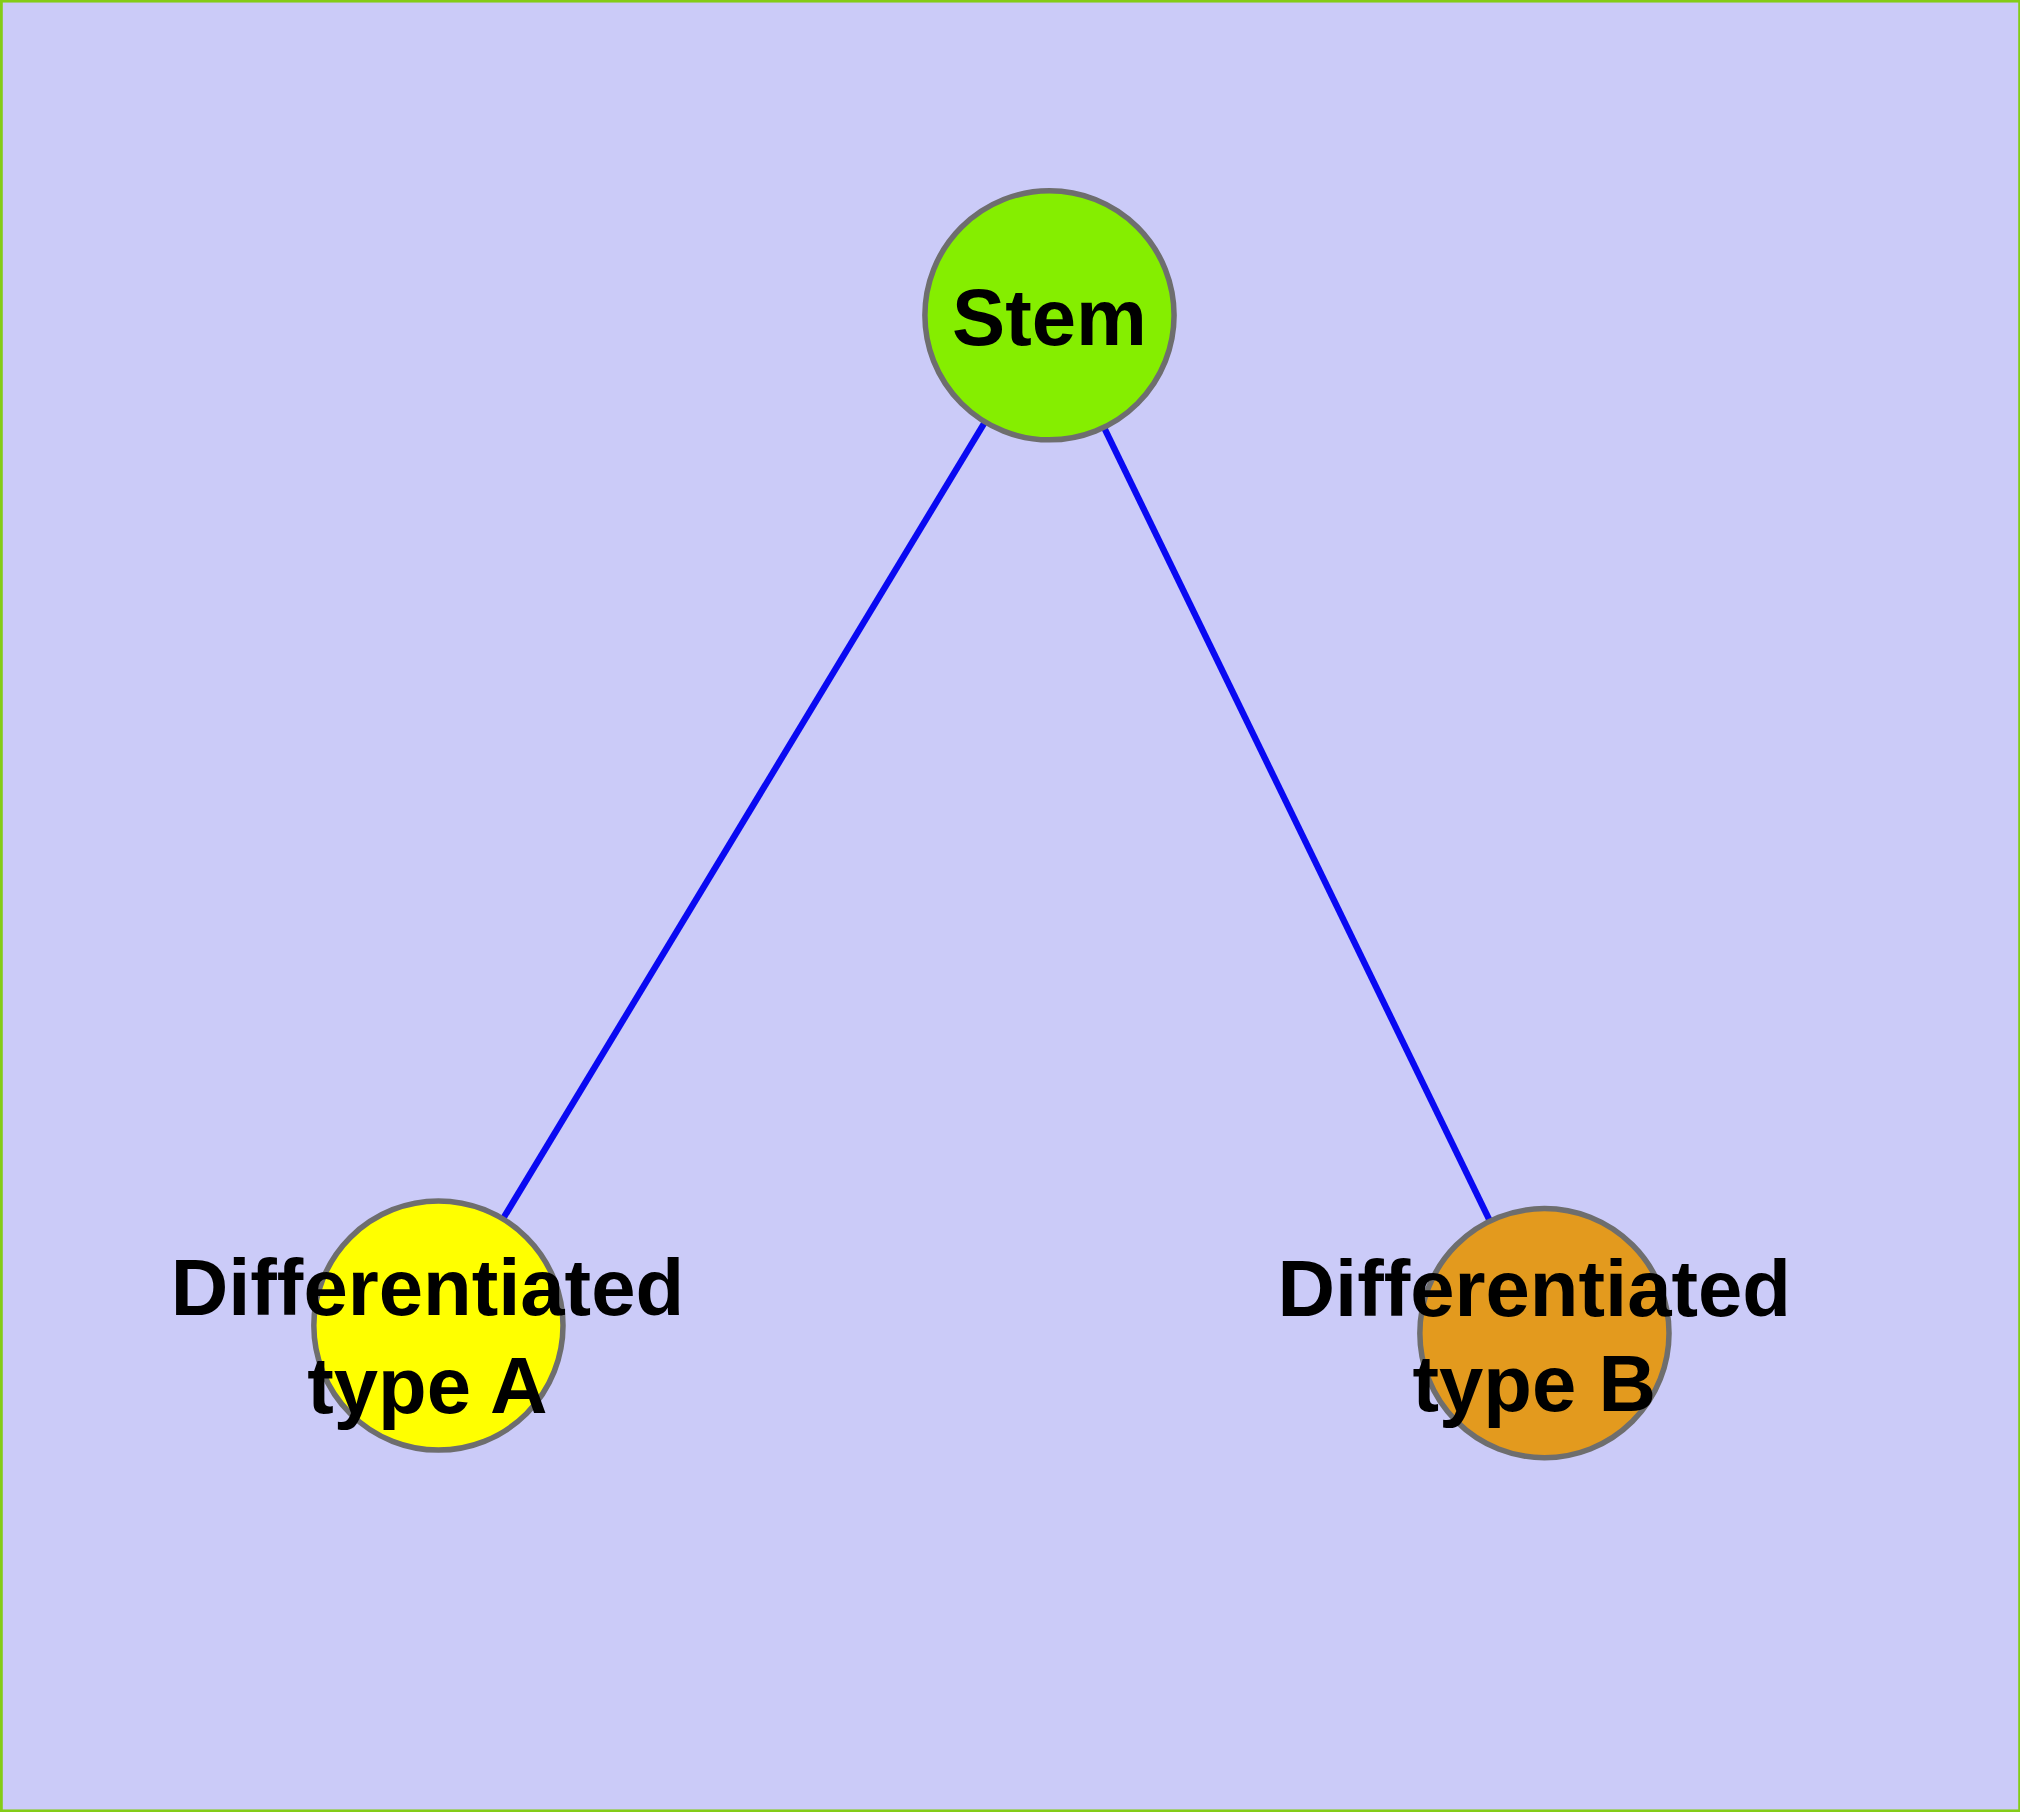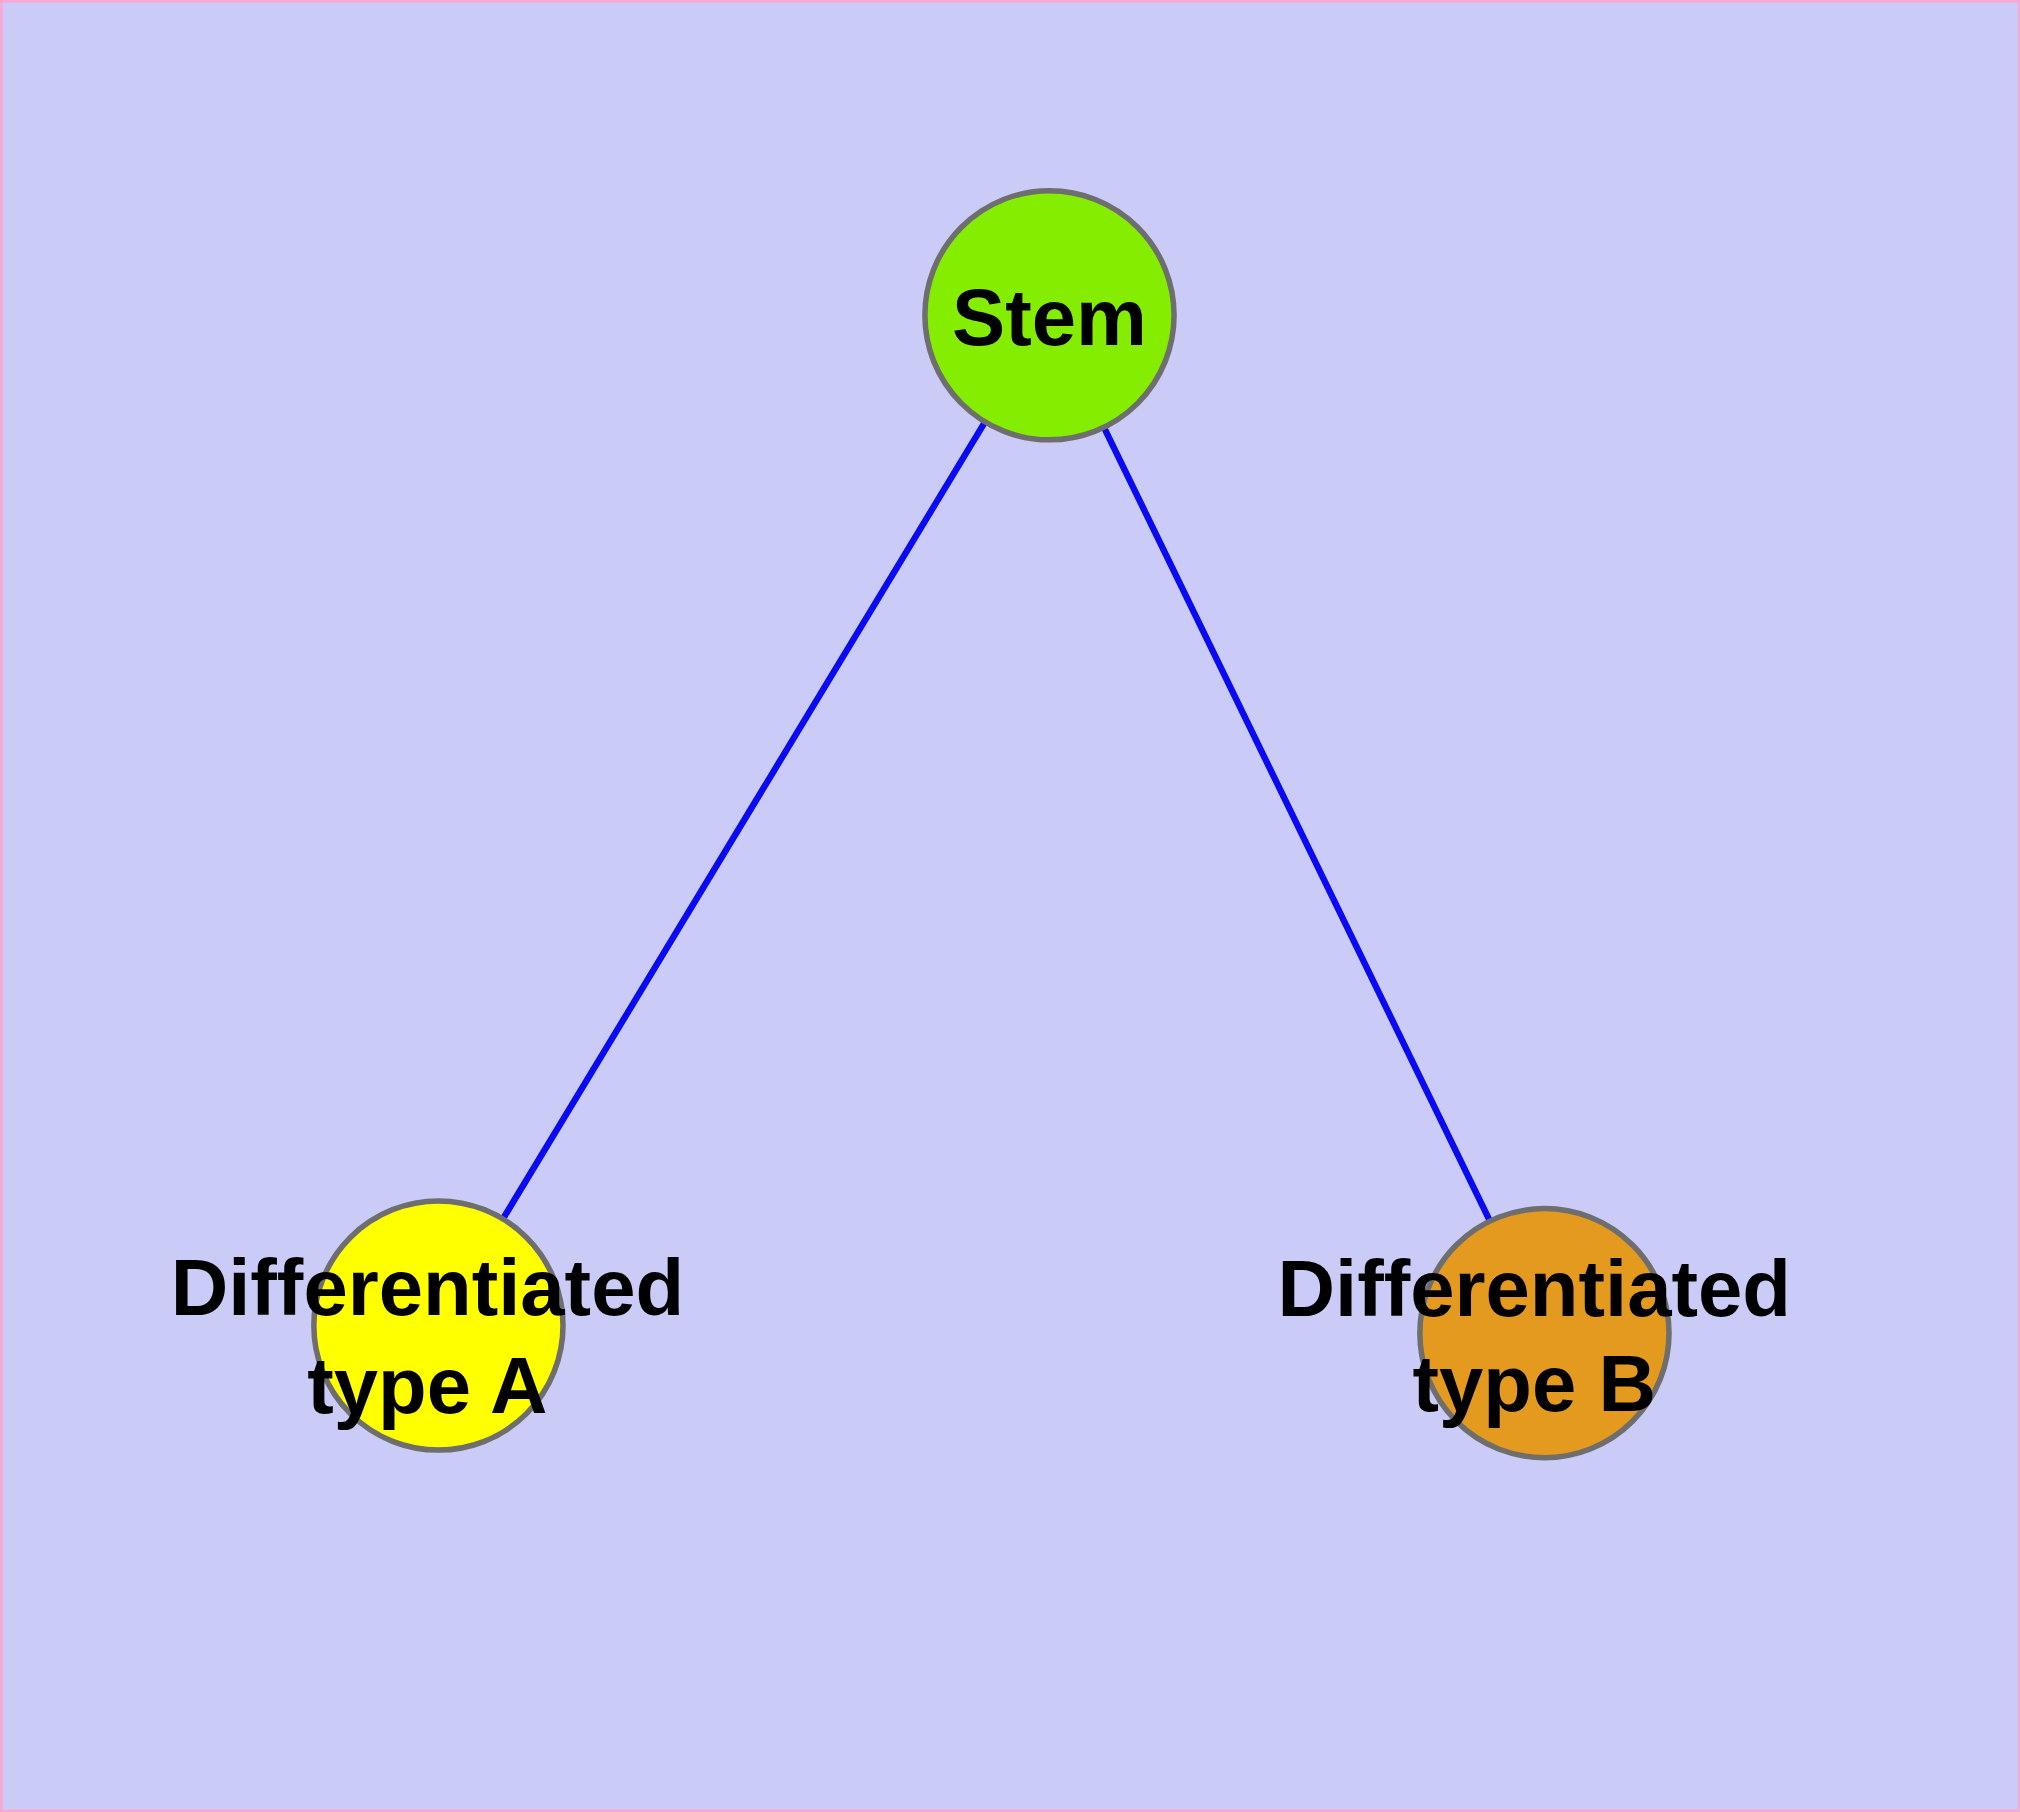--- a/index.html
+++ b/index.html
@@ -4,21 +4,21 @@
 <style>
   html, body {
     margin: 0;
     padding: 0;
     background: #ffffff;
   }
   .stage {
     position: relative;
     width: 2021px;
     height: 1812px;
-    background: #f9a8d4;
+    background: #84cc16;
     overflow: hidden;
   }
   .graph-svg {
     display: block;
     width: 2021px;
     height: 1812px;
   }
   .edge-line {
     stroke-width: 7.5px;
     stroke-linecap: butt;

